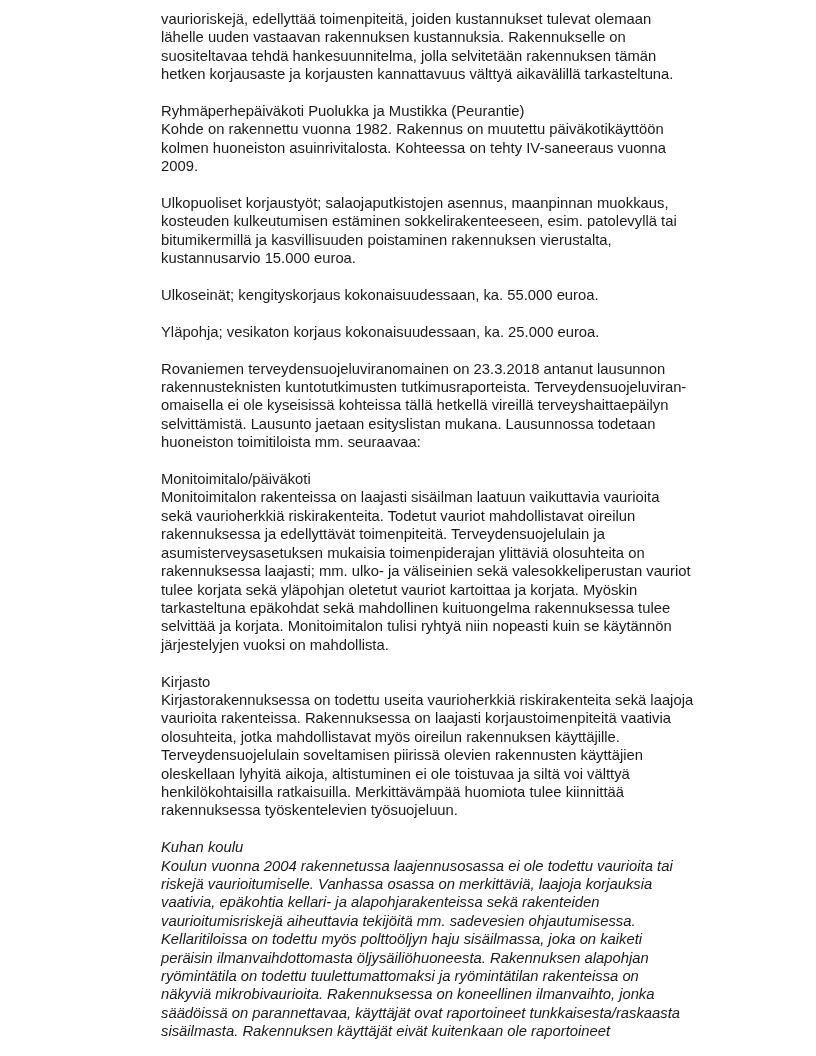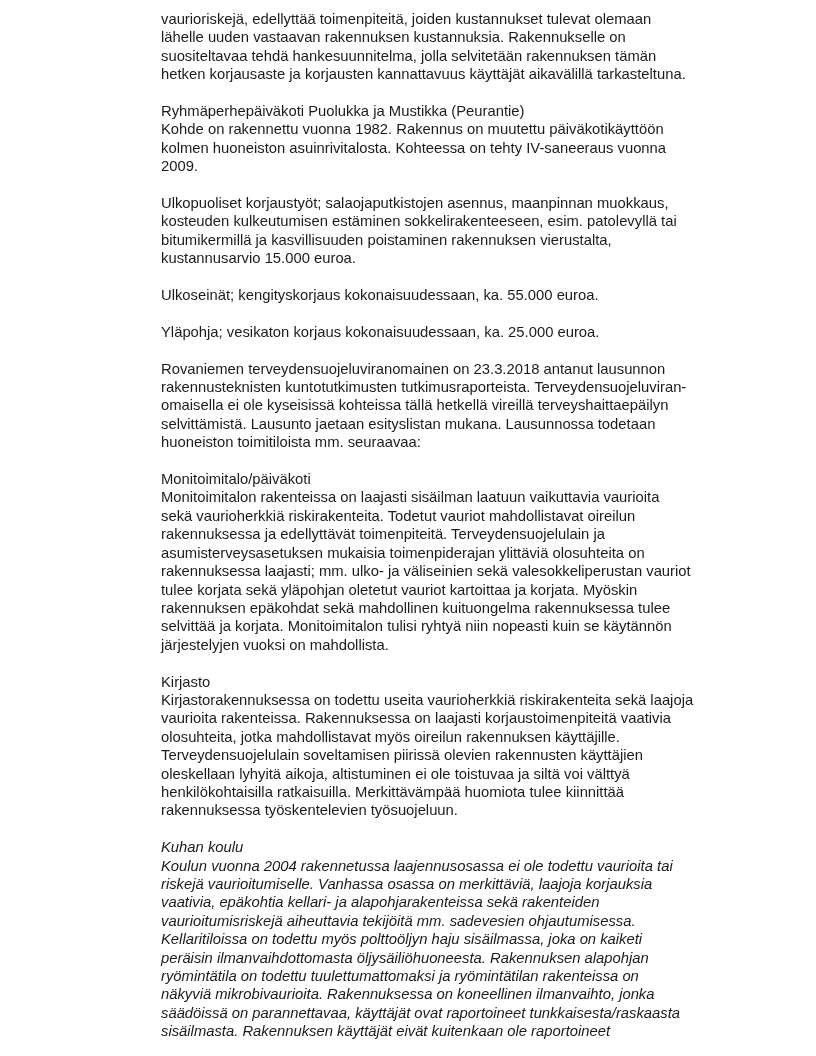--- a/index.html
+++ b/index.html
@@ -46,21 +46,21 @@
 </style>
 </head>
 <body>
 
 <div class="page" style="background: rgb(255, 255, 255);">
   <div class="doc-body" style="color: rgb(27, 27, 27);">
       <div class="paragraph">
         <div class="text-line">vaurioriskejä, edellyttää toimenpiteitä, joiden kustannukset tulevat olemaan</div>
         <div class="text-line">lähelle uuden vastaavan rakennuksen kustannuksia. Rakennukselle on</div>
         <div class="text-line">suositeltavaa tehdä hankesuunnitelma, jolla selvitetään rakennuksen tämän</div>
-        <div class="text-line">hetken korjausaste ja korjausten kannattavuus käyttäjät aikavälillä tarkasteltuna.</div>
+        <div class="text-line">hetken korjausaste ja korjausten kannattavuus välttyä aikavälillä tarkasteltuna.</div>
       </div>
       <div class="paragraph">
         <div class="text-line">Ryhmäperhepäiväkoti Puolukka ja Mustikka (Peurantie)</div>
         <div class="text-line">Kohde on rakennettu vuonna 1982. Rakennus on muutettu päiväkotikäyttöön</div>
         <div class="text-line">kolmen huoneiston asuinrivitalosta. Kohteessa on tehty IV-saneeraus vuonna</div>
         <div class="text-line">2009.</div>
       </div>
       <div class="paragraph">
         <div class="text-line">Ulkopuoliset korjaustyöt; salaojaputkistojen asennus, maanpinnan muokkaus,</div>
         <div class="text-line">kosteuden kulkeutumisen estäminen sokkelirakenteeseen, esim. patolevyllä tai</div>
@@ -81,21 +81,21 @@
         <div class="text-line">huoneiston toimitiloista mm. seuraavaa:</div>
       </div>
       <div class="paragraph">
         <div class="text-line">Monitoimitalo/päiväkoti</div>
         <div class="text-line">Monitoimitalon rakenteissa on laajasti sisäilman laatuun vaikuttavia vaurioita</div>
         <div class="text-line">sekä vaurioherkkiä riskirakenteita. Todetut vauriot mahdollistavat oireilun</div>
         <div class="text-line">rakennuksessa ja edellyttävät toimenpiteitä. Terveydensuojelulain ja</div>
         <div class="text-line">asumisterveysasetuksen mukaisia toimenpiderajan ylittäviä olosuhteita on</div>
         <div class="text-line">rakennuksessa laajasti; mm. ulko- ja väliseinien sekä valesokkeliperustan vauriot</div>
         <div class="text-line">tulee korjata sekä yläpohjan oletetut vauriot kartoittaa ja korjata. Myöskin</div>
-        <div class="text-line">rakennuksen epäkohdat sekä mahdollinen kuituongelma rakennuksessa tulee</div>
+        <div class="text-line">tarkasteltuna epäkohdat sekä mahdollinen kuituongelma rakennuksessa tulee</div>
         <div class="text-line">selvittää ja korjata. Monitoimitalon tulisi ryhtyä niin nopeasti kuin se käytännön</div>
         <div class="text-line">järjestelyjen vuoksi on mahdollista.</div>
       </div>
       <div class="paragraph">
         <div class="text-line">Kirjasto</div>
         <div class="text-line">Kirjastorakennuksessa on todettu useita vaurioherkkiä riskirakenteita sekä laajoja</div>
         <div class="text-line">vaurioita rakenteissa. Rakennuksessa on laajasti korjaustoimenpiteitä vaativia</div>
         <div class="text-line">olosuhteita, jotka mahdollistavat myös oireilun rakennuksen käyttäjille.</div>
         <div class="text-line">Terveydensuojelulain soveltamisen piirissä olevien rakennusten käyttäjien</div>
         <div class="text-line">oleskellaan lyhyitä aikoja, altistuminen ei ole toistuvaa ja siltä voi välttyä</div>

